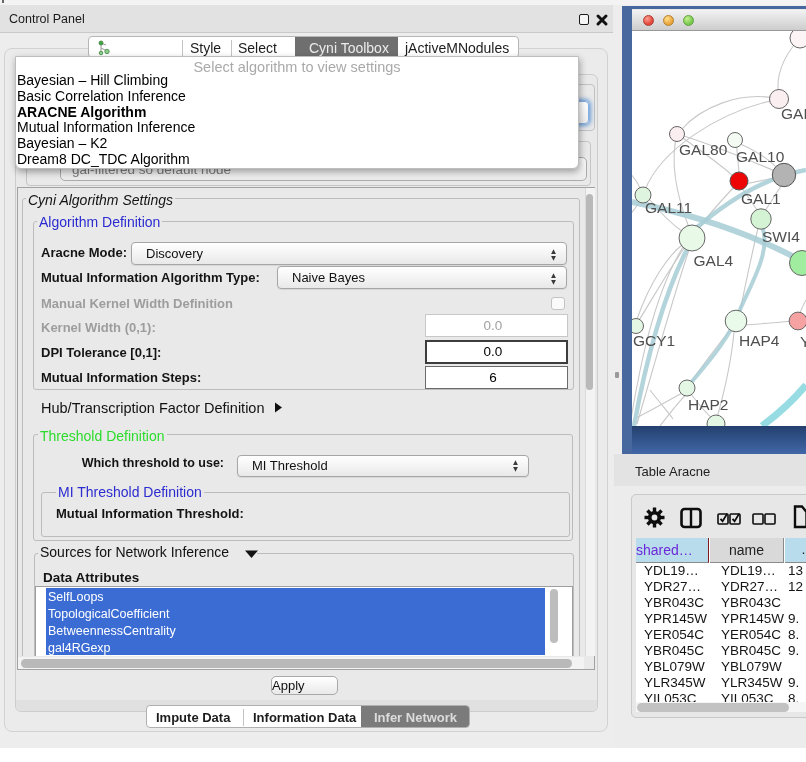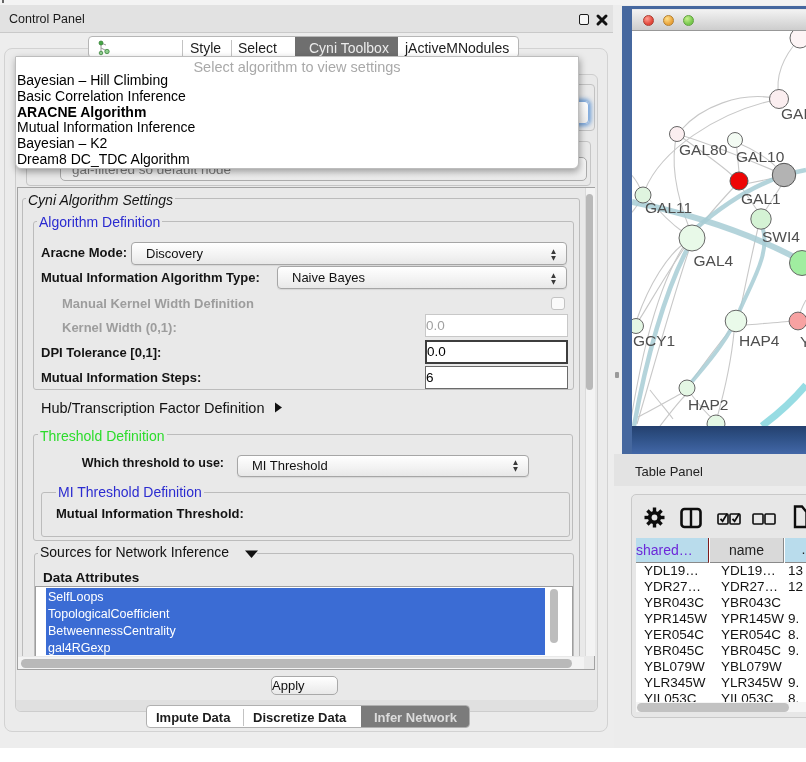--- a/index.html
+++ b/index.html
@@ -1,22 +1,22 @@
 <!DOCTYPE html>
 <html><head>
 <meta charset="utf-8">
 <style>
 * { margin:0; padding:0; box-sizing:border-box; }
 html,body { width:806px; height:762px; }
 #page { position:relative; width:806px; height:748px; background:#ededed;
   font-family:"Liberation Sans", sans-serif; overflow:hidden; }
 .abs { position:absolute; }
 .lbl { position:absolute; font-size:13px; font-weight:bold; color:#141414; white-space:nowrap; }
-.glbl { position:absolute; font-size:13px; font-weight:bold; color:#9d9d9d; white-space:nowrap;margin-left:21px; }
-.field { position:absolute; background:#fff; font-size:13.5px; text-align:left; padding-right:7px; white-space:nowrap; }
+.glbl { position:absolute; font-size:13px; font-weight:bold; color:#9d9d9d; white-space:nowrap; }
+.field { position:absolute; background:#fff; font-size:13.5px; text-align:center; padding-right:7px; white-space:nowrap; }
 .combo { position:absolute; border:1px solid #a6a6a6; border-radius:4px;
   background:linear-gradient(#ffffff,#f2f2f2 60%,#e8e8e8); font-size:13px; color:#111;
   padding-left:14px; white-space:nowrap; box-shadow:0 1px 1px rgba(0,0,0,0.08); }
 .combo .arr { position:absolute; right:7px; top:50%; margin-top:-7px; width:9px; height:14px; }
 </style>
 </head>
 <body>
 <div id="page">
 
   <div class="abs" style="left:0;top:0;width:806px;height:5px;background:#f3f3f3;"></div>
@@ -125,21 +125,21 @@
   <div class="abs" style="left:586px;top:194px;width:7px;height:196px;border-radius:4px;background:#b9b9b9;"></div>
   <div class="abs" style="left:18px;top:657px;width:566px;height:12px;background:#f3f3f3;"></div>
   <div class="abs" style="left:21px;top:659px;width:551px;height:9px;border-radius:5px;background:#b9b9b9;"></div>
 
   <div class="abs" style="left:271px;top:676px;width:67px;height:19px;border:1px solid #a9a9a9;border-radius:5px;background:linear-gradient(#ffffff,#e9e9e9);font-size:13px;color:#111;text-align:left;line-height:17px;">Apply</div>
 
   <div class="abs" style="left:146px;top:705px;width:324px;height:23px;background:#ffffff;border:1px solid #b0b0b0;border-radius:4px;overflow:hidden;">
     <div class="abs" style="left:96px;top:3px;width:1px;height:17px;background:#c3c3c3;"></div>
     <div class="abs" style="left:214px;top:0;width:110px;height:23px;background:#7b7b7b;"></div>
     <div class="abs" style="left:9px;top:4px;font-size:13px;font-weight:bold;color:#1c1c1c;">Impute Data</div>
-    <div class="abs" style="left:106px;top:4px;font-size:13px;font-weight:bold;color:#1c1c1c;">Discretize Data</div>
+    <div class="abs" style="left:106px;top:4px;font-size:13px;font-weight:bold;color:#1c1c1c;">Information Data</div>
     <div class="abs" style="left:227px;top:4px;font-size:13px;font-weight:bold;color:#dcdcdc;">Infer Network</div>
   </div>
 
   <div class="abs" style="left:5px;top:757px;width:20px;height:10px;border:2px solid #8a8a8a;background:#f5f5f5;"></div>
 
   <div class="abs" style="left:615px;top:372px;width:4px;height:6px;background:#9a9a9a;border-radius:1px;"></div>
 
   <div class="abs" style="left:15px;top:56px;width:564px;height:113px;background:#ffffff;border:1px solid #bdbdbd;border-radius:1px 1px 6px 6px;box-shadow:1px 3px 7px rgba(0,0,0,0.35);">
     <div style="position:absolute;left:0;top:2px;width:100%;text-align:center;font-size:14.5px;color:#a9a9a9;">Select algorithm to view settings</div>
     <div style="position:absolute;left:1px;top:16px;font-size:14px;line-height:15.8px;color:#000;">
@@ -228,21 +228,21 @@
         <text x="693.5" y="266">GAL4</text>
         <text x="633" y="345.5">GCY1</text>
         <text x="739" y="345.5">HAP4</text>
         <text x="800" y="347">Y</text>
         <text x="688" y="410">HAP2</text>
       </g>
     </svg>
   </div>
 
   <div class="abs" style="left:614px;top:454px;width:192px;height:32px;background:#e3e3e3;"></div>
-  <div class="abs" style="left:635px;top:464px;font-size:13px;color:#222;">Table Panel</div>
+  <div class="abs" style="left:635px;top:464px;font-size:13px;color:#222;">Table Aracne</div>
   <div class="abs" style="left:614px;top:486px;width:192px;height:276px;background:#ececec;"></div>
 
   <div class="abs" style="left:631px;top:494px;width:185px;height:224px;background:#e7e7e7;border:1px solid #c9c9c9;border-radius:5px;"></div>
 
   <svg class="abs" style="left:640px;top:503px;" width="166" height="28" viewBox="640 503 166 28">
     <g transform="translate(654.5,517.5)" fill="#0d0d0d">
       <g>
         <rect x="-1.7" y="-10" width="3.4" height="5"></rect>
         <rect x="-1.7" y="5" width="3.4" height="5"></rect>
         <rect x="-10" y="-1.7" width="5" height="3.4"></rect>

